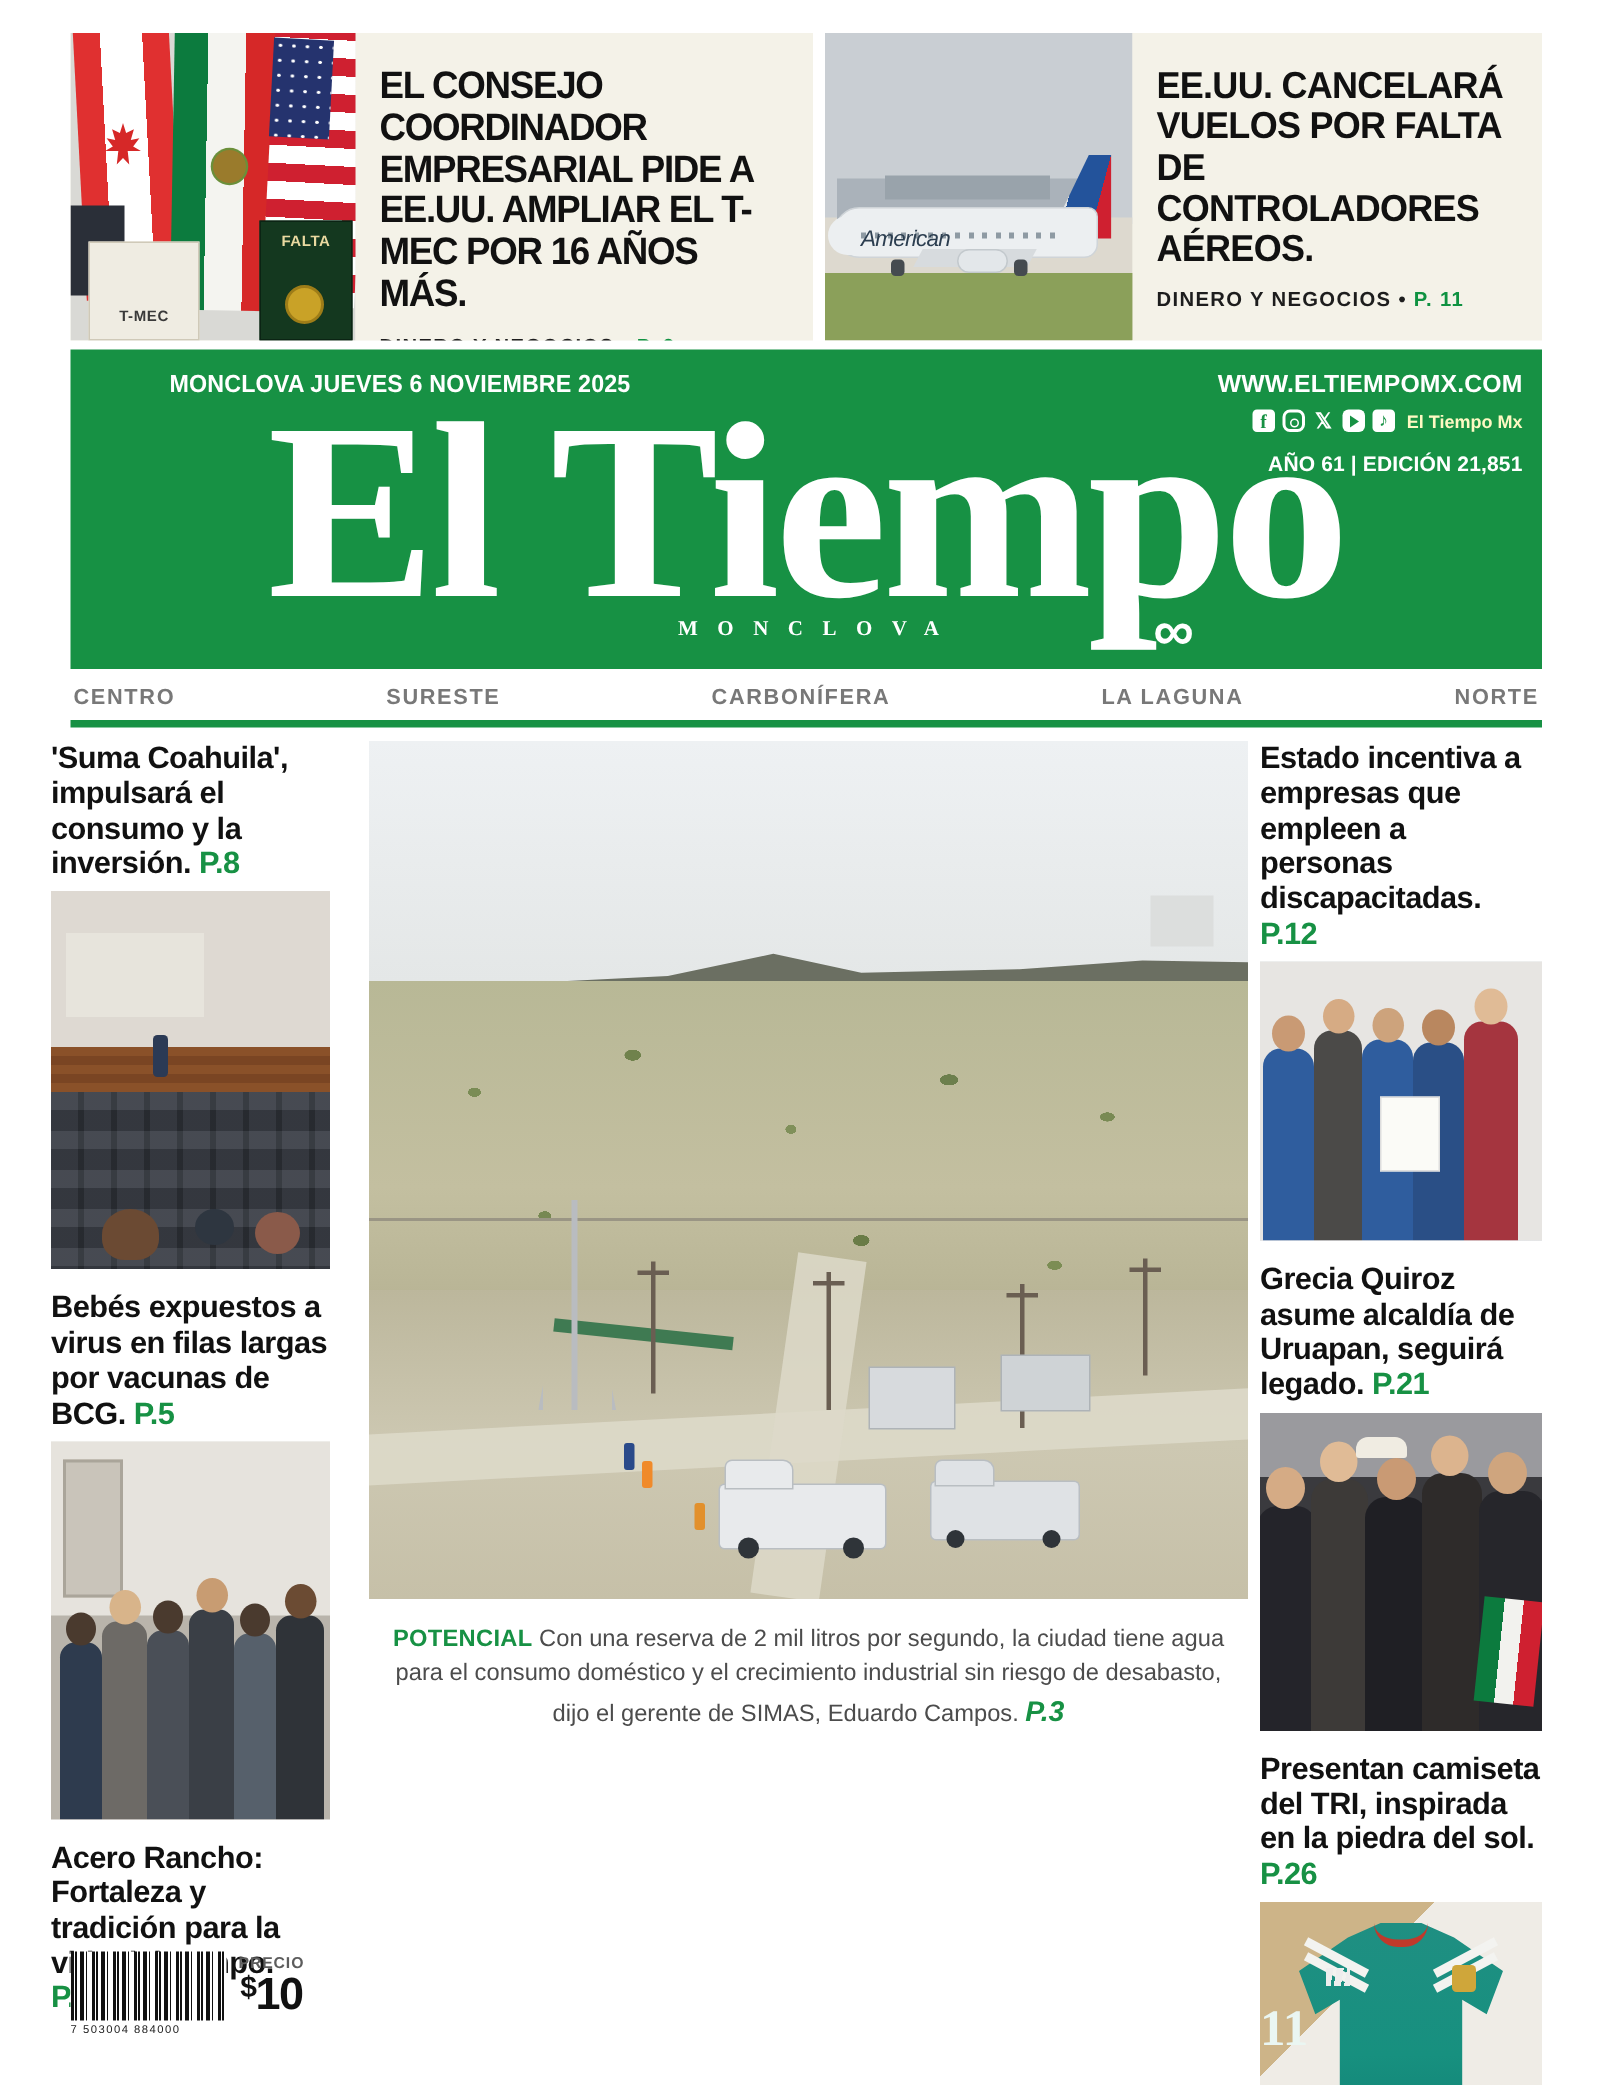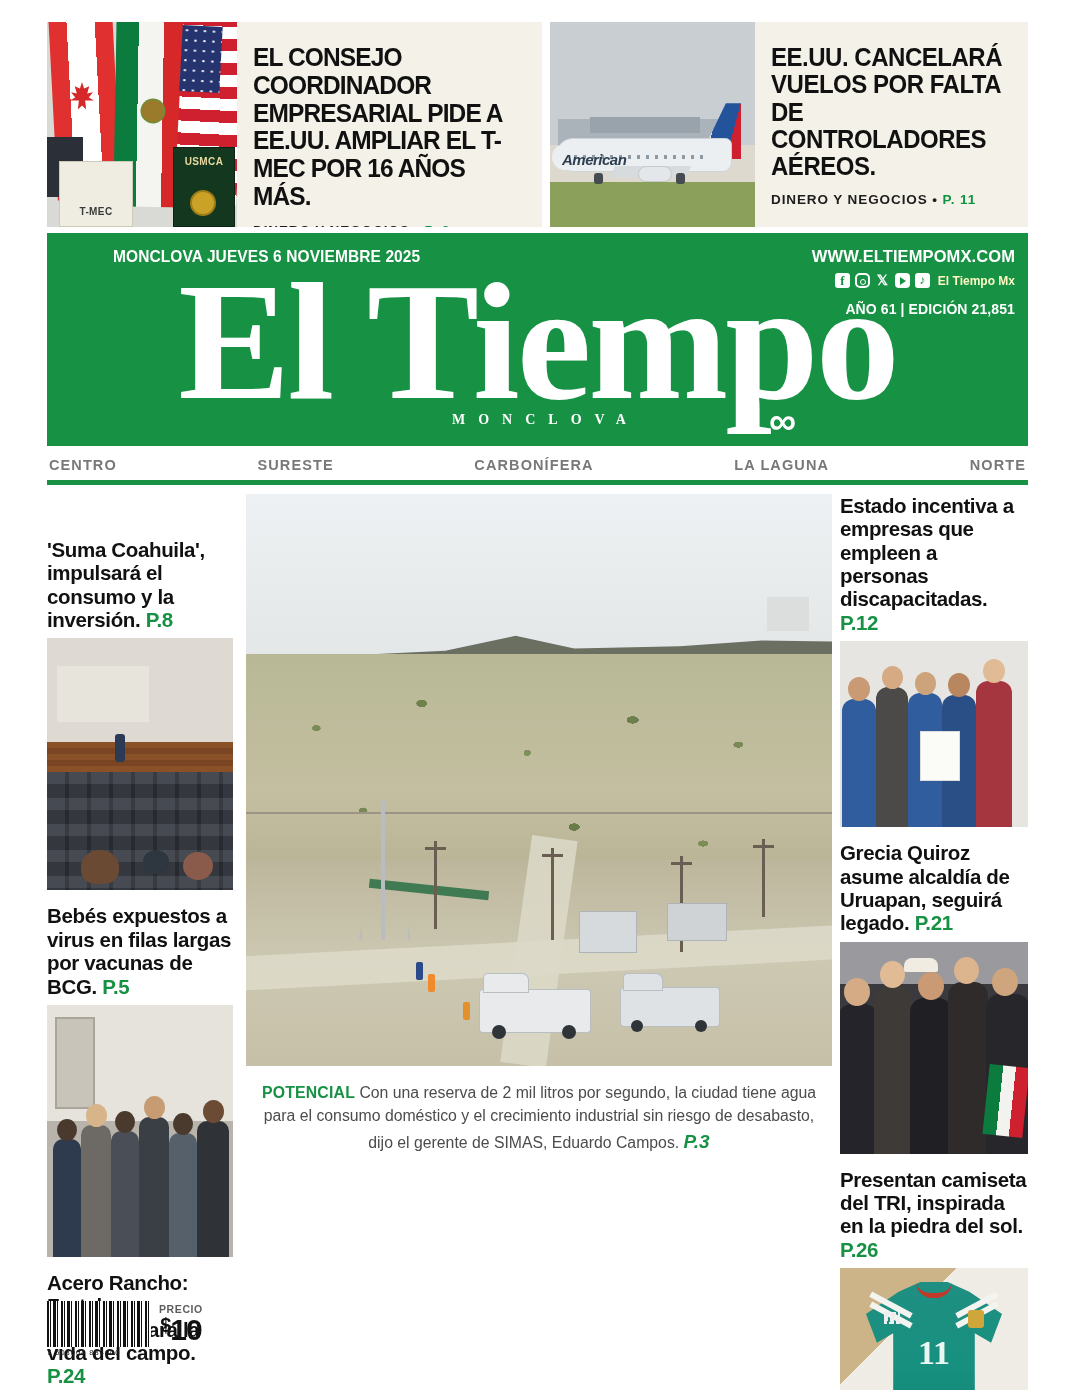--- a/index.html
+++ b/index.html
@@ -129,21 +129,21 @@
   .terminal { position:absolute; left:8px; bottom:38%; width:170px; height:30px; background:#aab2ba; }
   .terminal2{ position:absolute; left:40px; bottom:46%; width:110px; height:16px; background:#99a3ab; }
   .plane-body {
     position:absolute; left:6px; bottom:27%; width:176px; height:34px;
     background:#eceff1; border-radius: 26px 10px 14px 26px;
     border:1px solid #cfd4d8;
   }
   .plane-nose { position:absolute; left:2px; bottom:28%; width:26px; height:26px; background:#eceff1; border-radius:50% 10% 10% 50%; }
   .plane-win  { position:absolute; left:24px; bottom:33%; height:4px; width:130px;
                 background: repeating-linear-gradient(90deg,#8e9aa3 0 3px, transparent 3px 9px); }
-  .plane-text { position:absolute; left:12px; bottom:29%; font-size:15px; font-weight:700; font-style:italic; color:#2c3e50; letter-spacing:-0.5px;}
+  .plane-text { position:absolute; left:24px; bottom:29%; font-size:15px; font-weight:400; font-style:italic; color:#2c3e50; letter-spacing:-0.5px;}
   .tail {
     position:absolute; right:14px; bottom:33%; width:54px; height:56px;
     background: linear-gradient(105deg,#cf2030 0 30%, #dfe3e6 30% 48%, #23539b 48% 78%, #cf2030 78% 100%);
     clip-path: polygon(22% 100%, 72% 0%, 100% 0%, 100% 100%);
   }
   .wing { position:absolute; left:62px; bottom:24%; width:76px; height:12px; background:#d7dbde; transform: skewX(-28deg); }
   .gear1{ position:absolute; left:44px; bottom:21%; width:9px; height:11px; background:#454b50; border-radius:3px;}
   .gear2{ position:absolute; left:126px; bottom:21%; width:9px; height:11px; background:#454b50; border-radius:3px;}
   .engine{ position:absolute; left:88px; bottom:22%; width:34px; height:16px; background:#e3e7ea; border-radius:9px; border:1px solid #c3c9cd;}
 
@@ -226,21 +226,21 @@
   .sectionbar span {
     font-size:14.5px; font-weight:700; color:#787878;
     letter-spacing:1.1px;
   }
   .greenrule {
     position:absolute; left:47px; top:480px; width:981px; height:5px;
     background:#179144;
   }
 
   
-  .col-left { position:absolute; left:47px; top:494px; width:186px;margin-top:44px; }
+  .col-left { position:absolute; left:34px; top:494px; width:186px; }
   .col-right{ position:absolute; left:840px; top:494px; width:188px; }
 
   .side-head {
     font-size:20.5px; font-weight:700; line-height:1.14;
     color:#111; letter-spacing:-0.35px;
   }
   .side-head .pg { color:#179144; }
   .side-photo {
     width:100%; position:relative; overflow:hidden;
     background:#cfcfcf; margin-top:7px;
@@ -426,21 +426,21 @@
      background:linear-gradient(180deg,#1f8f82 0%, #17907f 55%, #0f7e72 100%);
      clip-path: polygon(24% 6%, 40% 0%, 60% 0%, 76% 6%, 100% 20%, 92% 38%, 80% 32%, 80% 100%, 20% 100%, 20% 32%, 8% 38%, 0% 20%);
   }
   .ph-jersey .collar{ position:absolute; left:76px; top:14px; width:36px; height:16px;
      border-bottom:5px solid #c0392b; border-radius:0 0 18px 18px;}
   .ph-jersey .stripe{ position:absolute; width:46px; height:6px; background:#f3f3f0; }
   .ph-jersey .s1{ left:28px; top:34px; transform:rotate(28deg);}
   .ph-jersey .s2{ left:28px; top:44px; transform:rotate(28deg);}
   .ph-jersey .s3{ right:28px; top:34px; transform:rotate(-28deg);}
   .ph-jersey .s4{ right:28px; top:44px; transform:rotate(-28deg);}
-  .ph-jersey .num{ position:absolute; left:0; right:0; top:66px; text-align:center;
+  .ph-jersey .num{ position:absolute; left:0; right:0; top:66px; text-align:left;
      color:#eaf6f2; font-size:34px; font-weight:700; font-family:"Liberation Serif", serif; }
   .ph-jersey .badge{ position:absolute; right:44px; top:42px; width:16px; height:18px; background:#cfa63a; border-radius:3px;}
   .ph-jersey .adi{ position:absolute; left:44px; top:44px; width:16px; height:12px;
      background:linear-gradient(100deg,#eee 0 28%, transparent 28% 40%, #eee 40% 66%, transparent 66% 78%, #eee 78% 100%); }
   .spacer-m { height:14px; }
 </style>
 </head>
 <body>
 
 <div id="page">
@@ -454,21 +454,21 @@
           <div class="maple"></div>
           <div class="flag-mexico"></div>
           <div class="mex-seal"></div>
           <div class="flag-usa"></div>
           <div class="usa-canton"></div>
           <div class="book-dark"></div>
           <div class="book-tmec">
             <div class="lbl">T-MEC</div>
           </div>
           <div class="book-usmca">
-            <div class="lbl">USMCA</div>
+            <div class="lbl">FALTA</div>
             <div class="seal-gold"></div>
           </div>
         </div>
       </div>
       <div class="promo-text">
         <div class="promo-head">EL CONSEJO COORDINADOR EMPRESARIAL PIDE A EE.UU. AMPLIAR EL T-MEC POR 16 AÑOS MÁS.</div>
         <div class="promo-kicker">
           <span>DINERO Y NEGOCIOS</span>
           <span>•</span>
           <span class="pg">P. 9</span>

